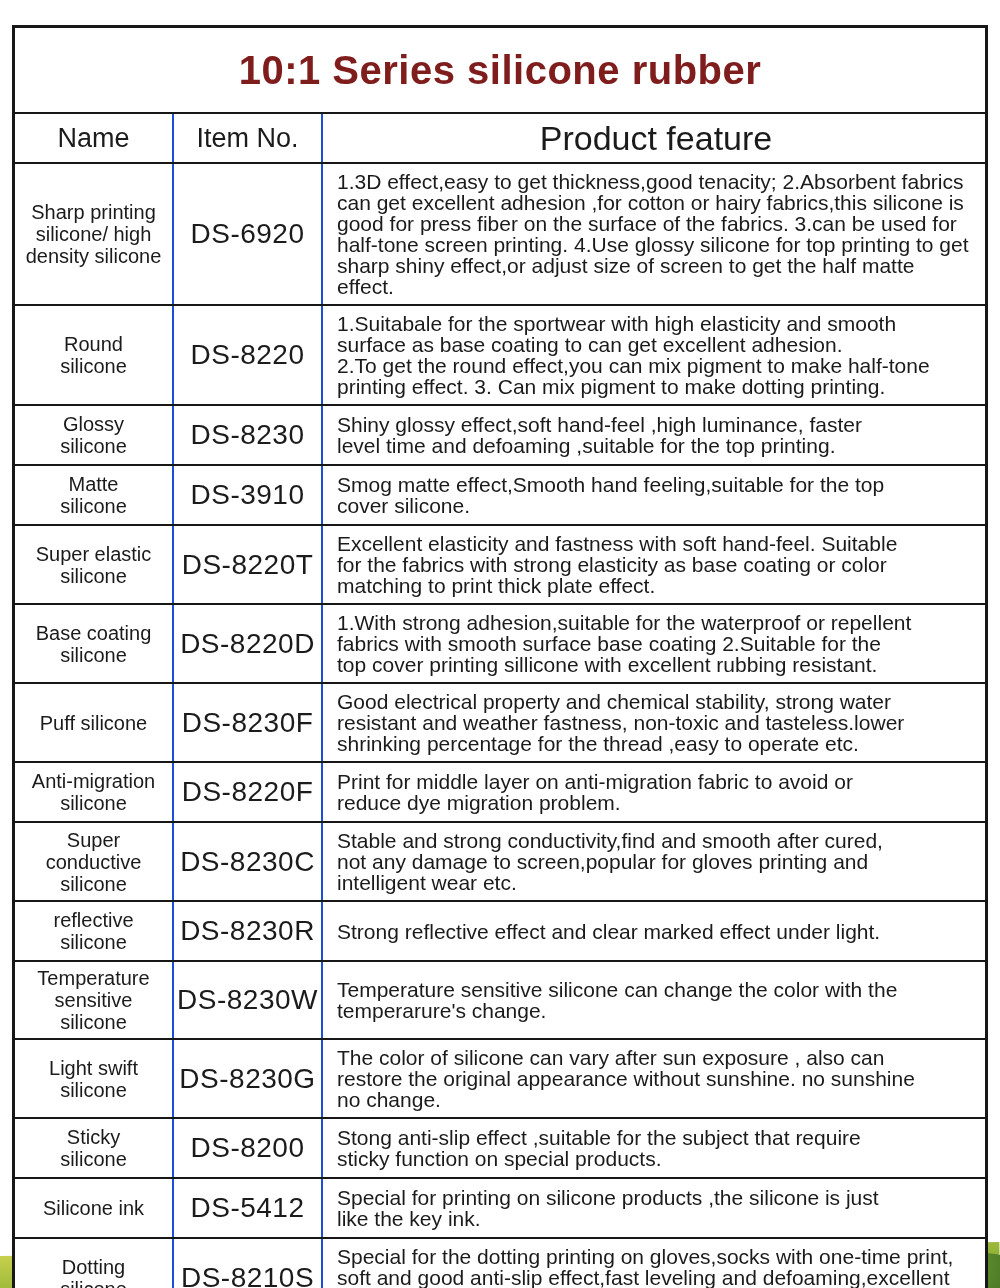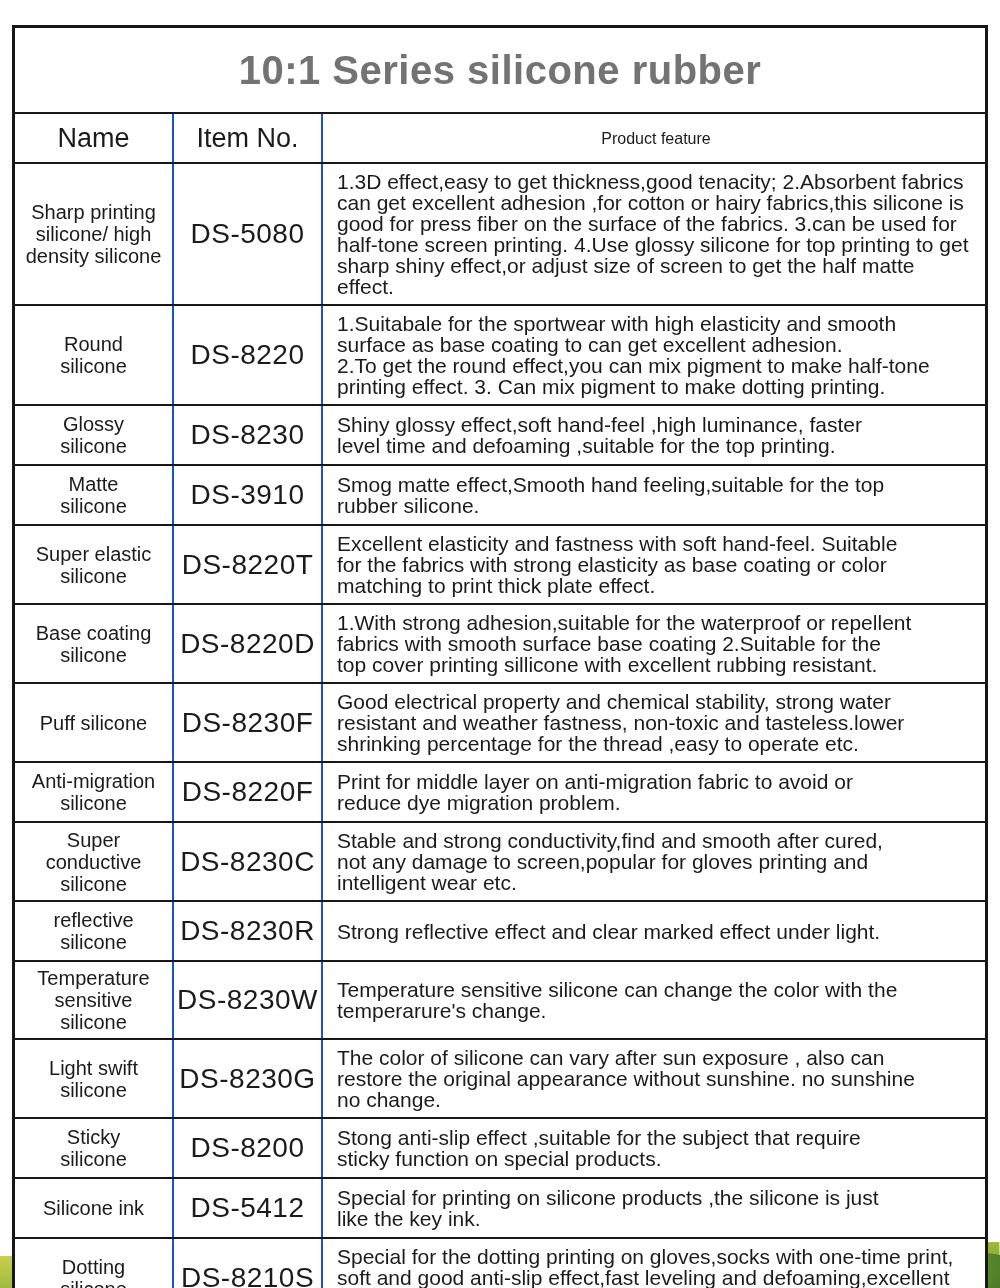--- a/index.html
+++ b/index.html
@@ -44,21 +44,21 @@
     border: 3px solid #171717;
   }
   .title {
     min-height: 84px;
     display: flex;
     align-items: center;
     justify-content: center;
     font-size: 40px;
     font-weight: 700;
     letter-spacing: 0.5px;
-    color: #737373;
+    color: #7f1d1d;
   }
   .row {
     display: grid;
     grid-template-columns: 157px 149px 1fr;
     border-top: 2px solid #171717;
     min-height: 60px;
   }
   .cell {
     display: flex;
     align-items: center;
@@ -84,21 +84,21 @@
     justify-content: flex-start;
     text-align: left;
     font-size: 21px;
     line-height: 21px;
     padding: 7px 10px 7px 14px;
   }
 
   .header { min-height: 50px; }
   .header .name-cell   { font-size: 27px; line-height: 29px; }
   .header .item-cell   { font-size: 27px; letter-spacing: 0; }
-  .header .feature-cell{ font-size: 16px; justify-content: center; text-align: center; }
+  .header .feature-cell{ font-size: 34px; justify-content: center; text-align: center; }
 
   .row-0 .feature-cell { }
 </style>
 </head>
 <body>
 
 <div class="grass"></div>
 <div class="bush bush-1"></div>
 <div class="bush bush-2"></div>
 <div class="bush bush-3"></div>
@@ -111,21 +111,21 @@
     <div class="cell name-cell">Name</div>
     <div class="cell item-cell">Item No.</div>
     <div class="cell feature-cell">Product feature</div>
   </div>
 
   <div id="rows">
   <div class="row row-0">
     <div class="cell name-cell">Sharp printing
 silicone/ high
 density silicone</div>
-    <div class="cell item-cell">DS-5080</div>
+    <div class="cell item-cell">DS-6920</div>
     <div class="cell feature-cell">1.3D effect,easy to get thickness,good tenacity;   2.Absorbent fabrics
 can get excellent adhesion ,for cotton or hairy fabrics,this silicone is
 good for press fiber on the surface of the fabrics.   3.can be used for
 half-tone screen printing.   4.Use glossy silicone for top printing to get
 sharp shiny effect,or adjust  size of screen to get the half matte effect.</div>
   </div>
 
   <div class="row row-1">
     <div class="cell name-cell">Round
 silicone</div>
@@ -142,21 +142,21 @@
     <div class="cell item-cell">DS-8230</div>
     <div class="cell feature-cell">Shiny glossy effect,soft hand-feel ,high luminance, faster
 level time and defoaming ,suitable for the top printing.</div>
   </div>
 
   <div class="row row-3">
     <div class="cell name-cell">Matte
 silicone</div>
     <div class="cell item-cell">DS-3910</div>
     <div class="cell feature-cell">Smog matte effect,Smooth hand feeling,suitable for the top
-rubber silicone.</div>
+cover silicone.</div>
   </div>
 
   <div class="row row-4">
     <div class="cell name-cell">Super elastic
 silicone</div>
     <div class="cell item-cell">DS-8220T</div>
     <div class="cell feature-cell">Excellent elasticity and fastness with soft hand-feel. Suitable
 for the fabrics with strong elasticity as base coating or color
 matching to print thick plate effect.</div>
   </div>

